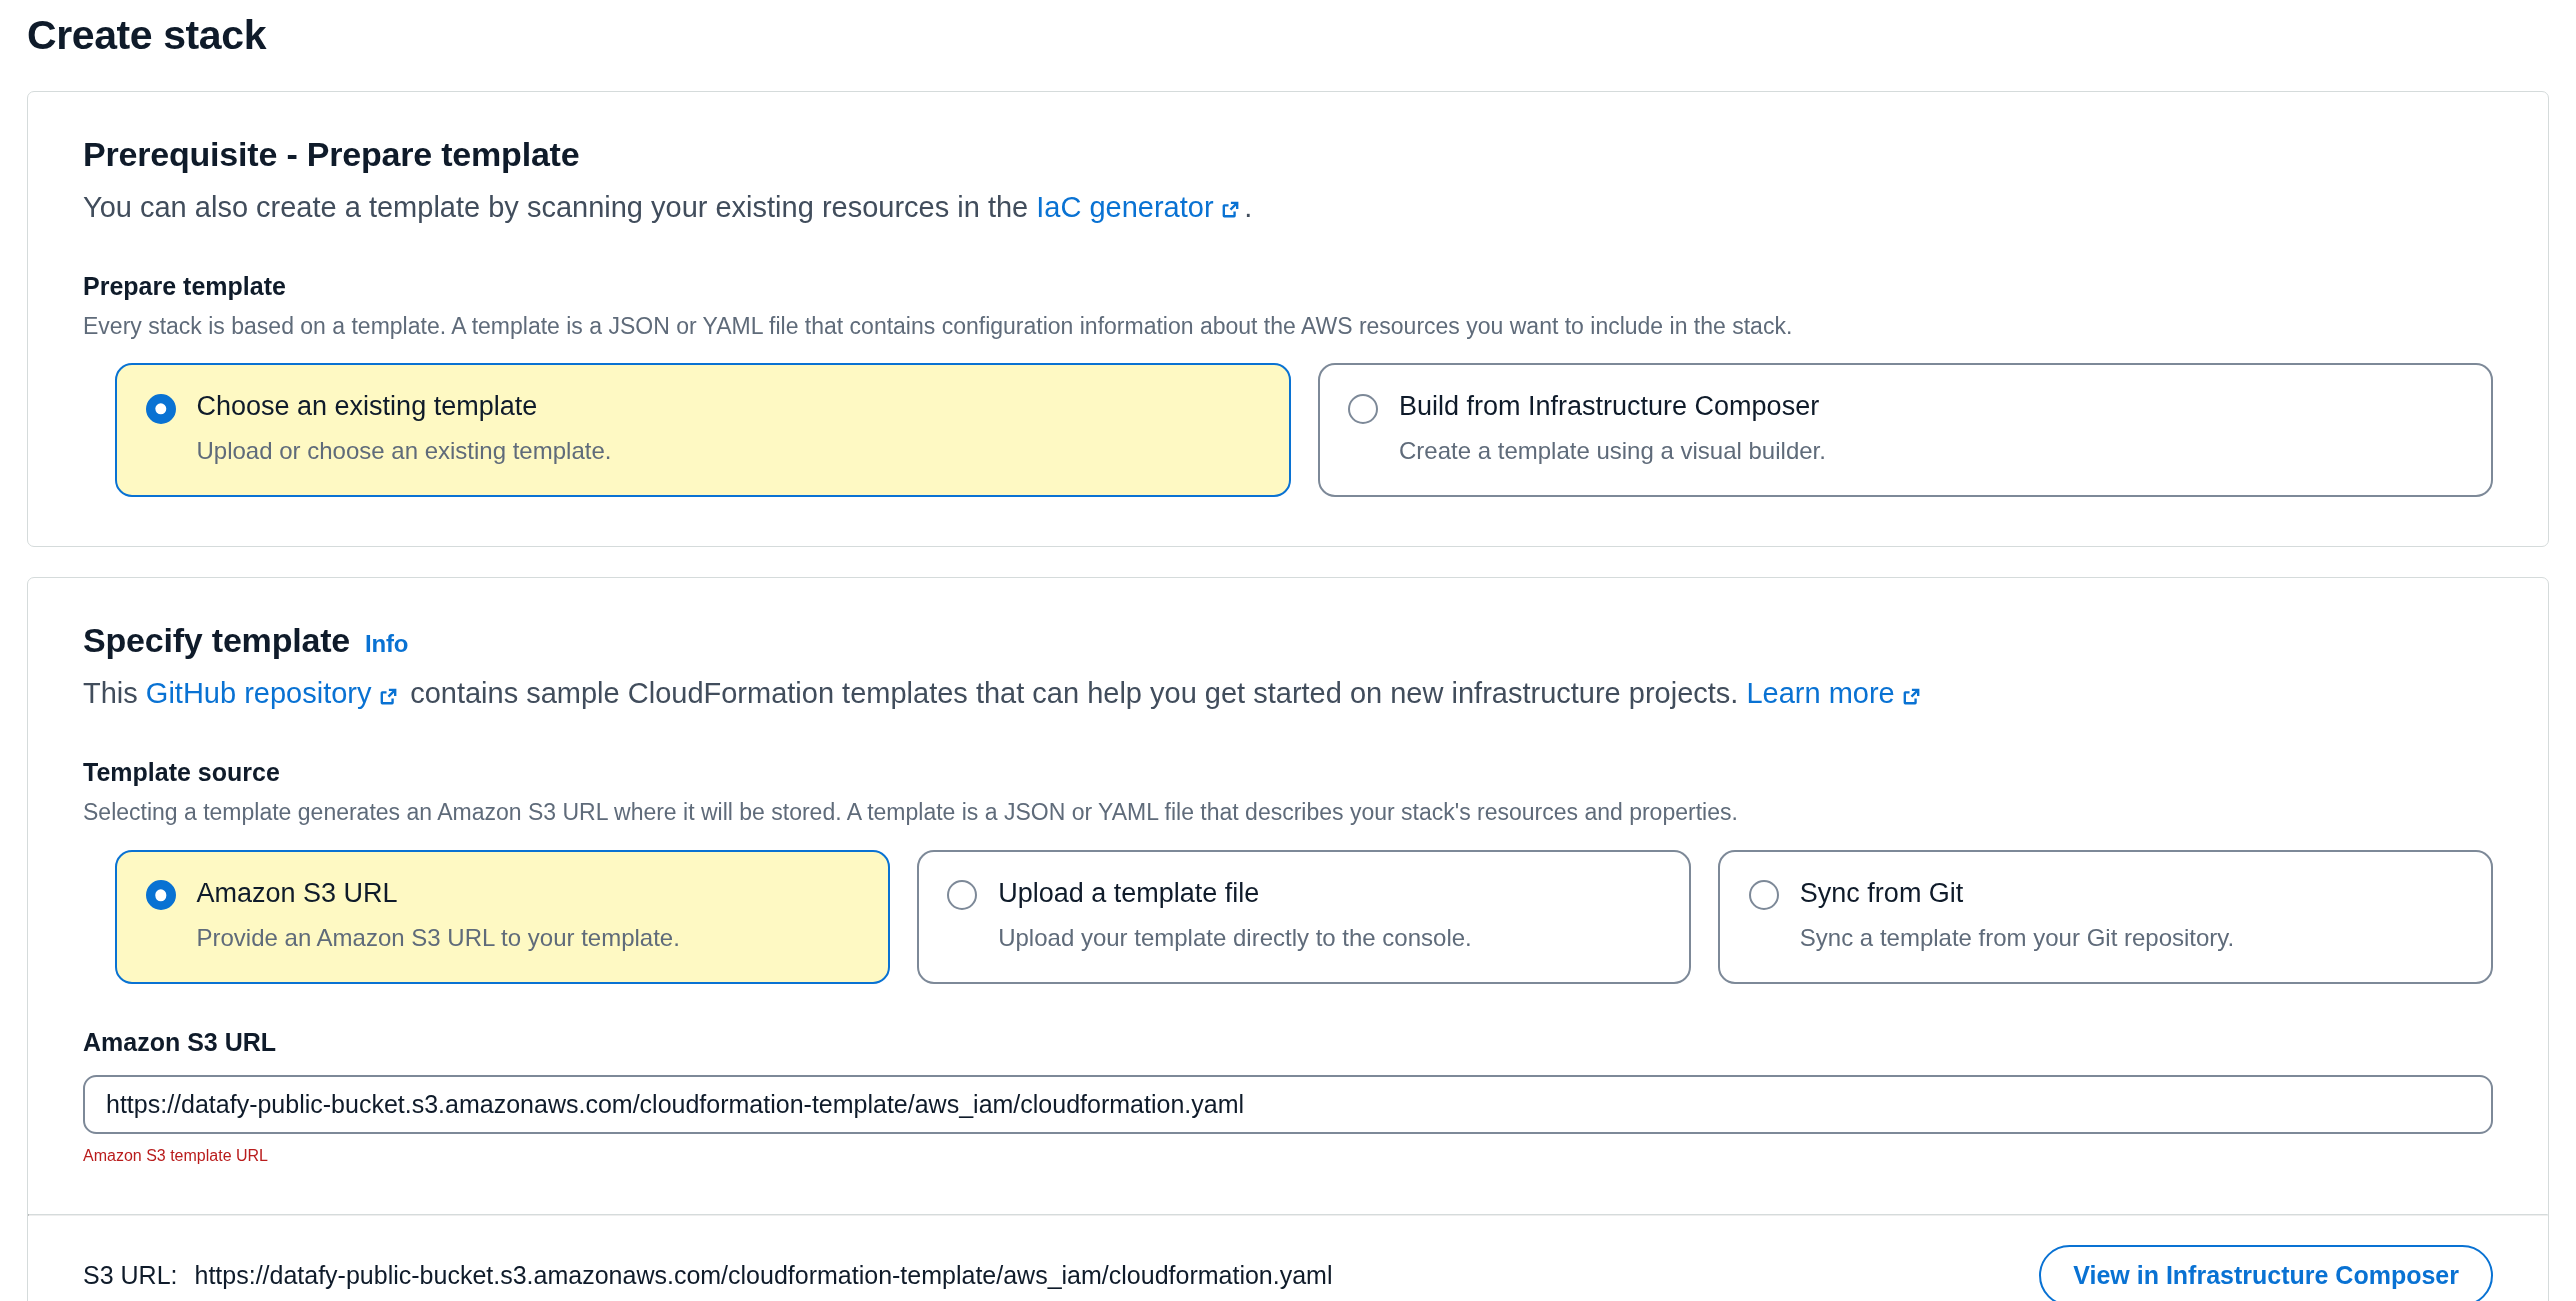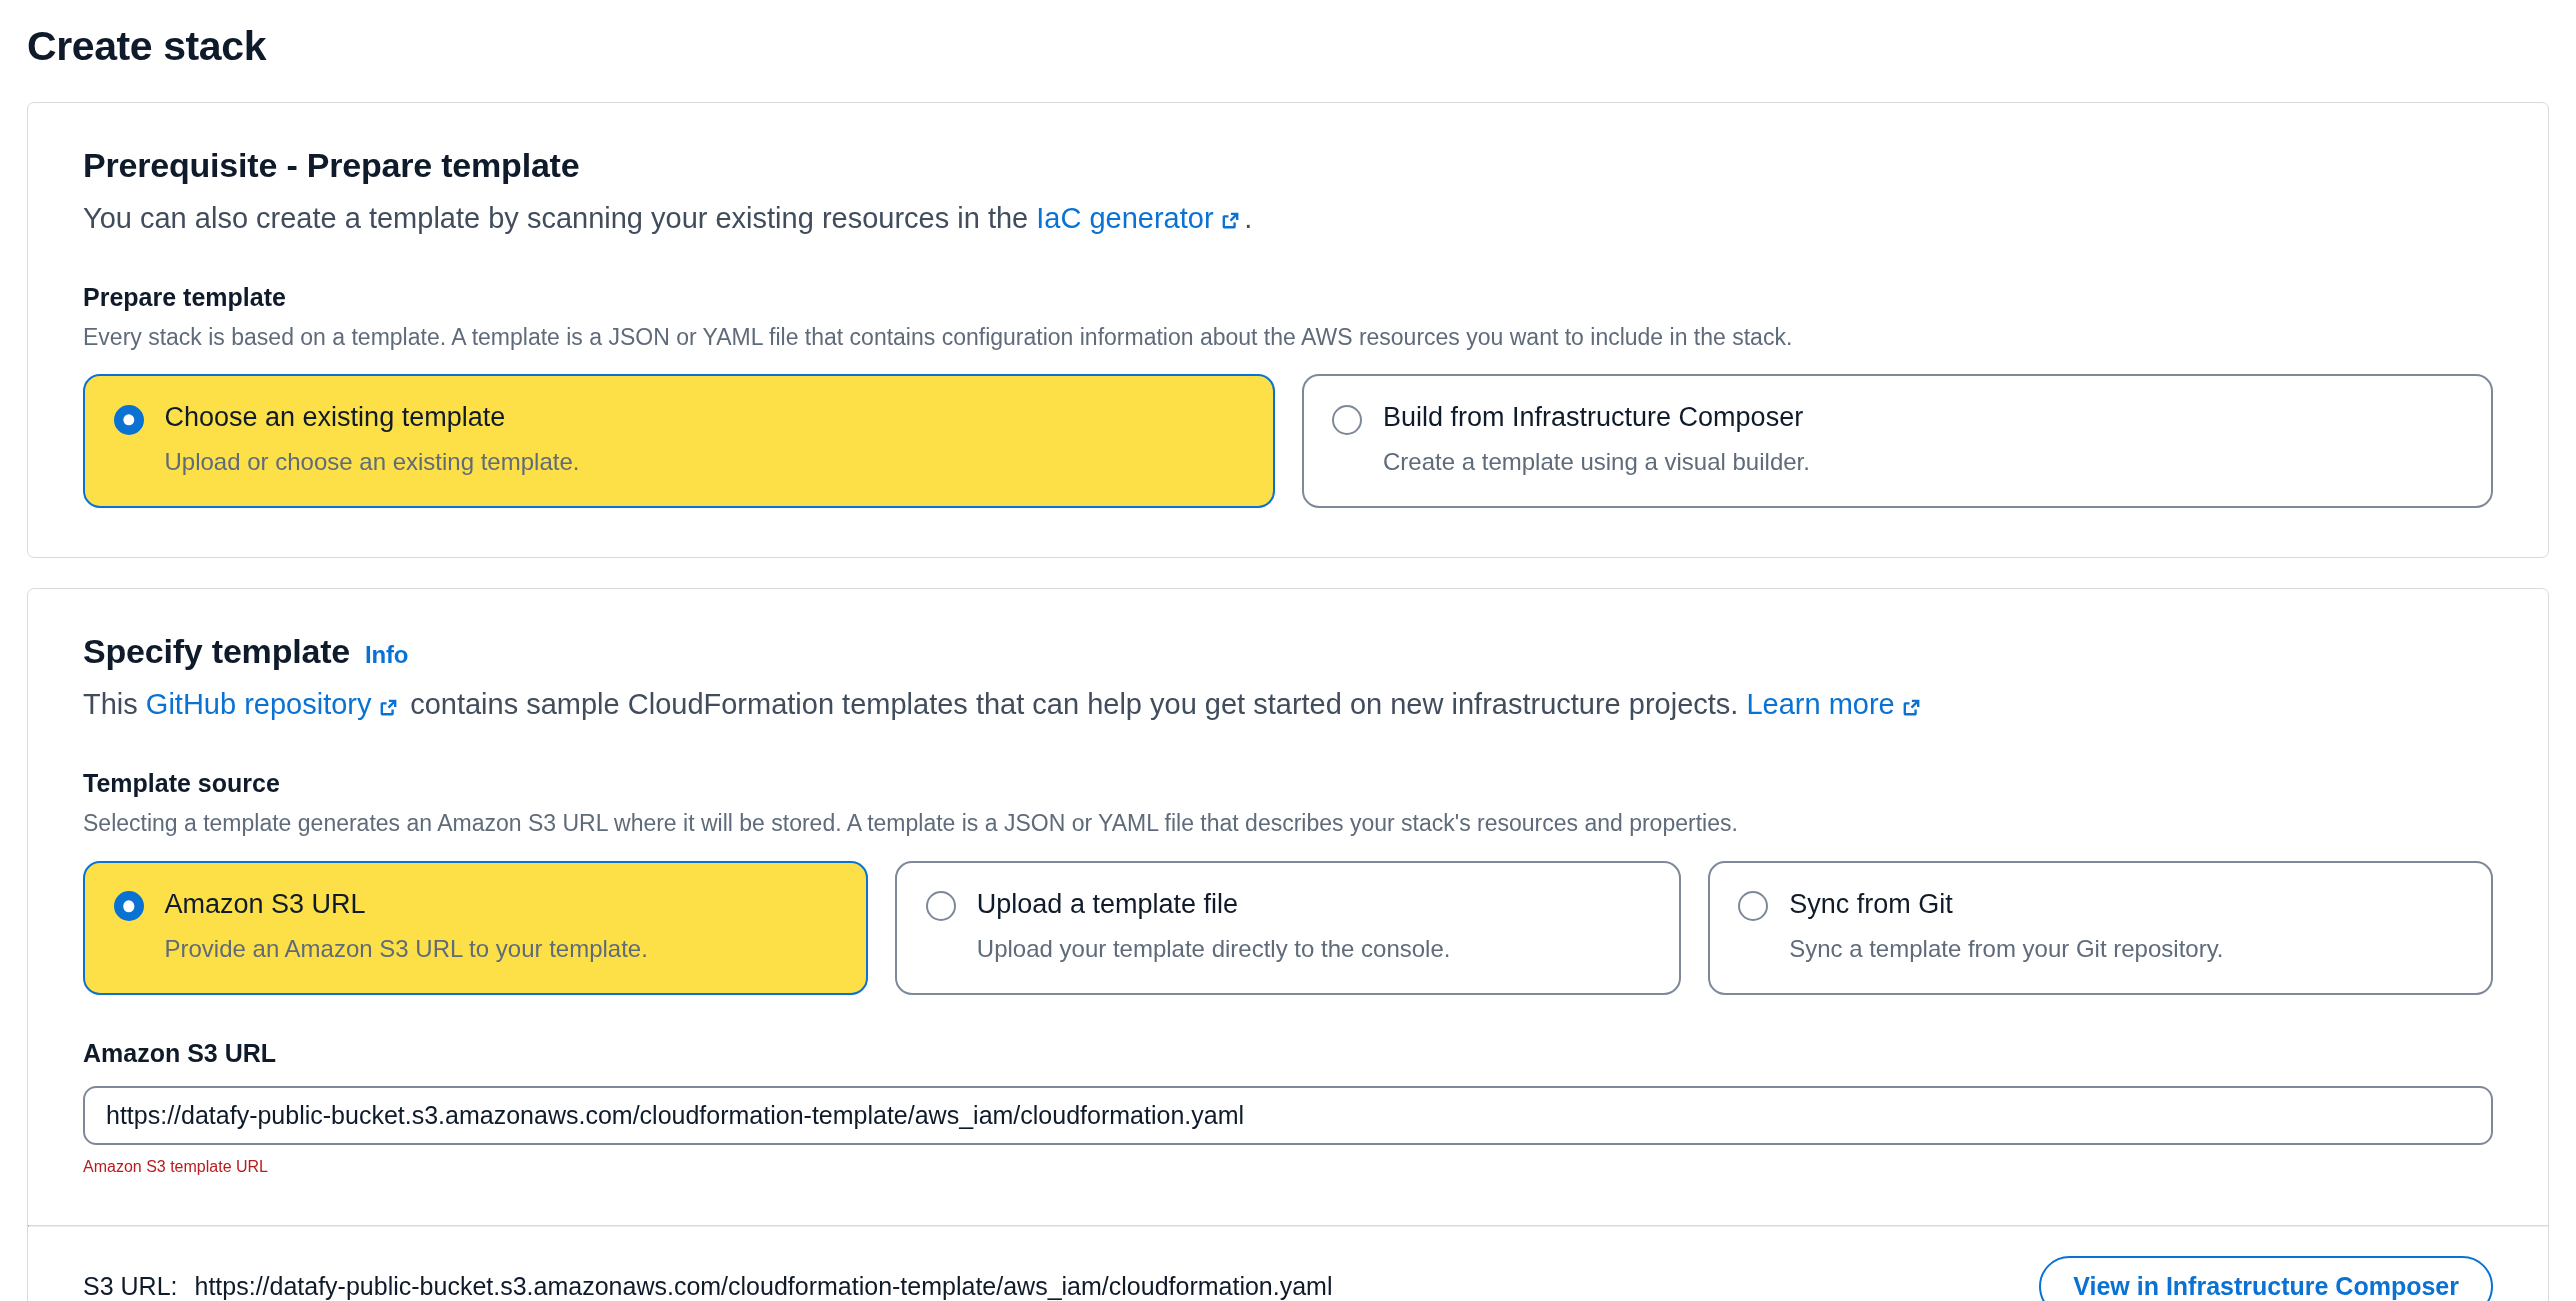--- a/index.html
+++ b/index.html
@@ -10,21 +10,21 @@
     background: #ffffff;
     font-family: "Liberation Sans", sans-serif;
     color: #16191f;
     -webkit-font-smoothing: antialiased;
   }
 
   .page {
     width: 2576px;
     height: 924px;
     position: relative;
-    padding: 11px 27px;
+    padding: 0 27px;
   }
 
   
   .page-title {
     font-size: 41px;
     font-weight: 700;
     letter-spacing: -0.4px;
     color: #0f1b2a;
     padding: 9.5px 0 0 0;
     line-height: 1.25;
@@ -108,21 +108,22 @@
     flex: 1 1 0;
     border: 2.9px solid #7d8998;
     border-radius: 17px;
     background: #ffffff;
     padding: 25px 28.5px 28.5px 28.5px;
     cursor: pointer;
     min-height: 120px;
   }
   .tile.selected {
     border-color: #0972d3;
-    background: #fde047;
+    background: #fef9c3;
+    margin-left: 32px;
   }
   .tile-row { display: flex; align-items: flex-start; gap: 21px; }
 
   .radio {
     width: 30px; height: 30px;
     border-radius: 50%;
     border: 2.9px solid #7d8998;
     background: #ffffff;
     flex: 0 0 auto;
     margin-top: 3.8px;

